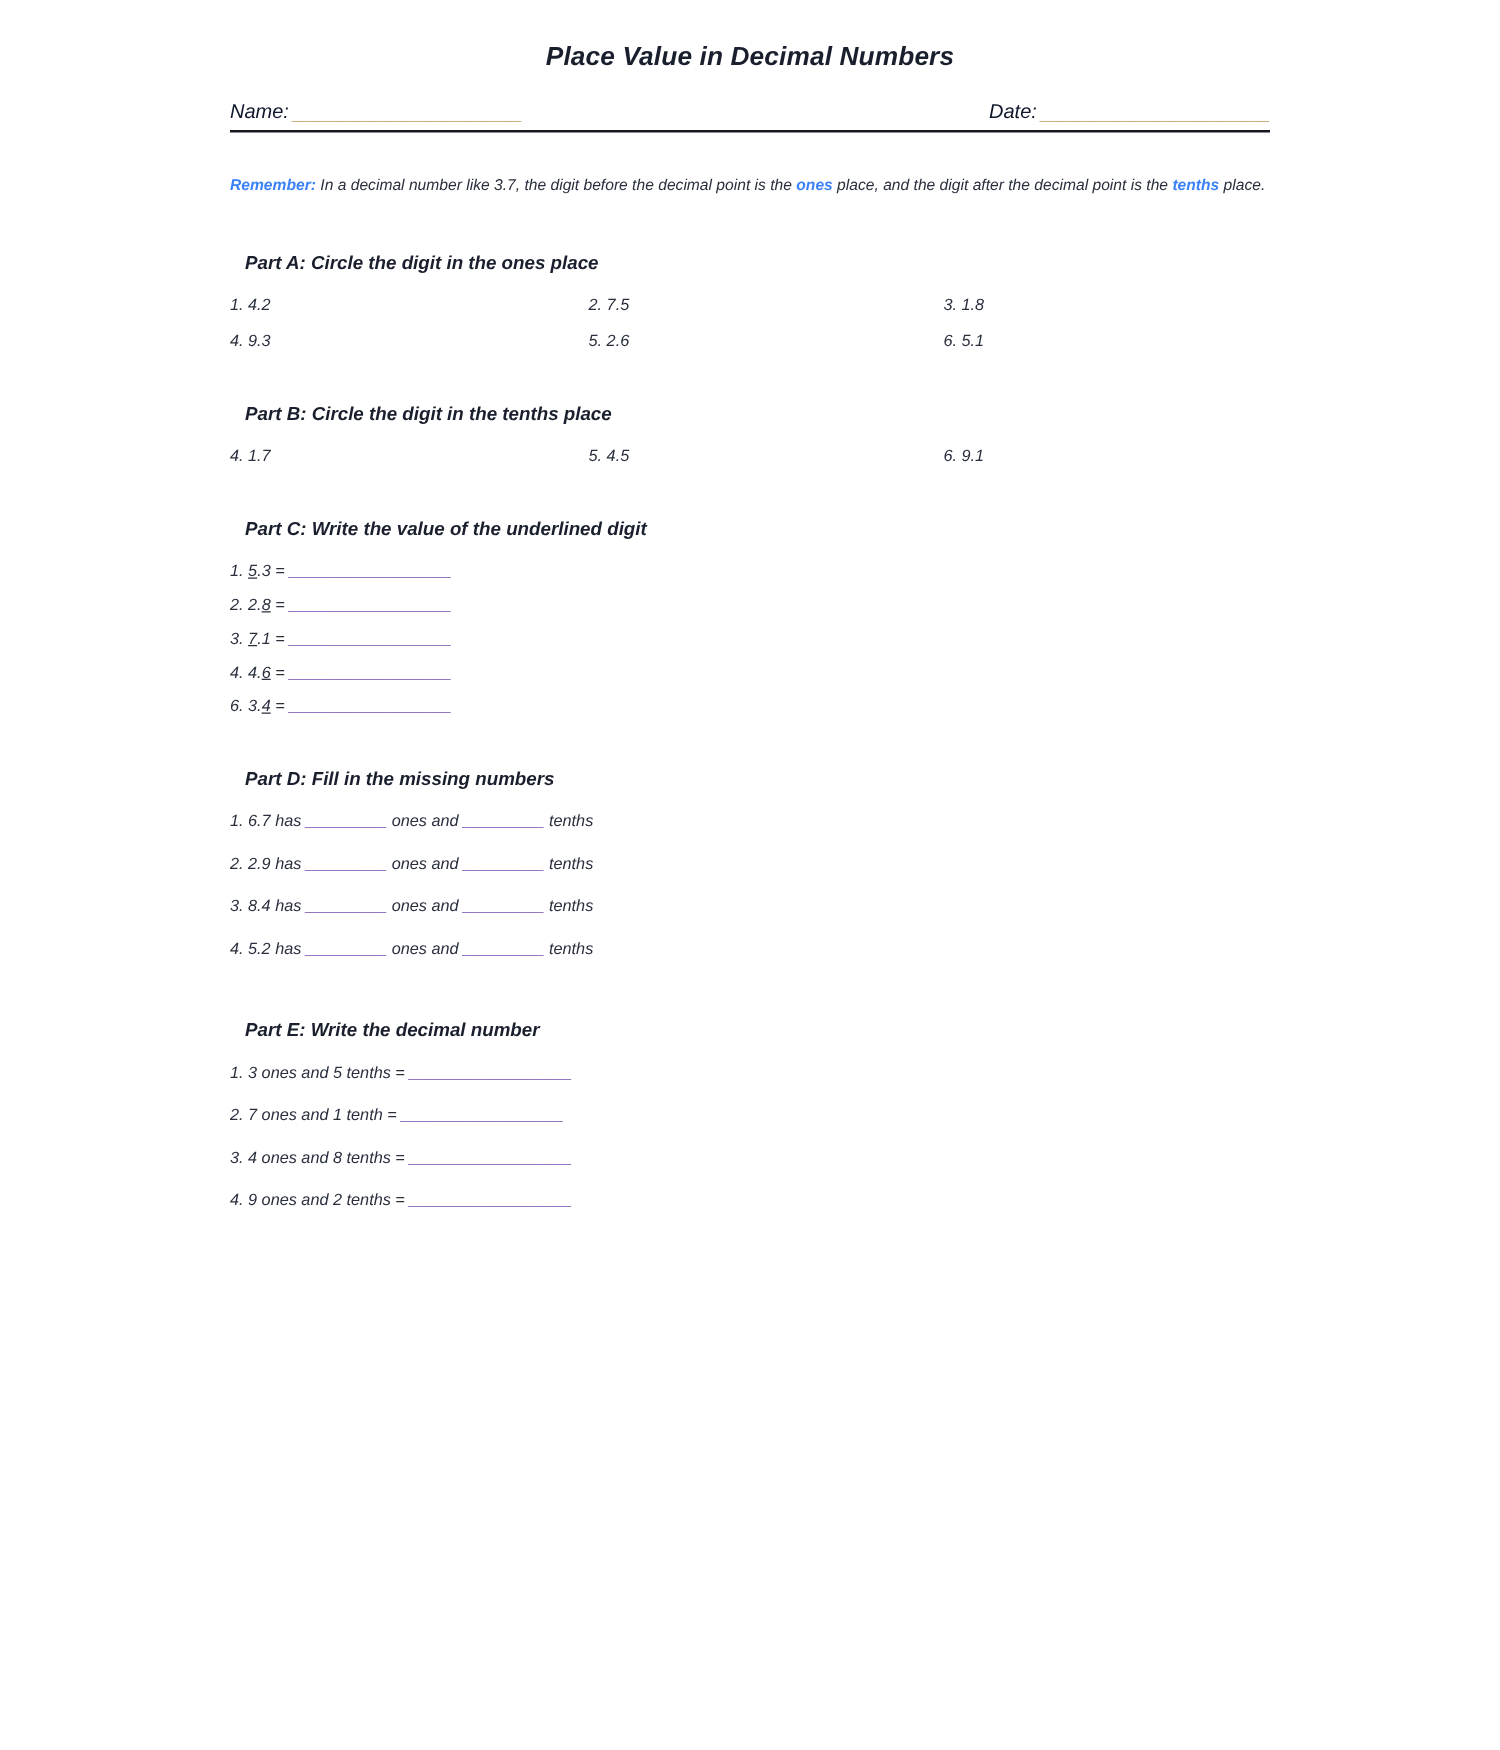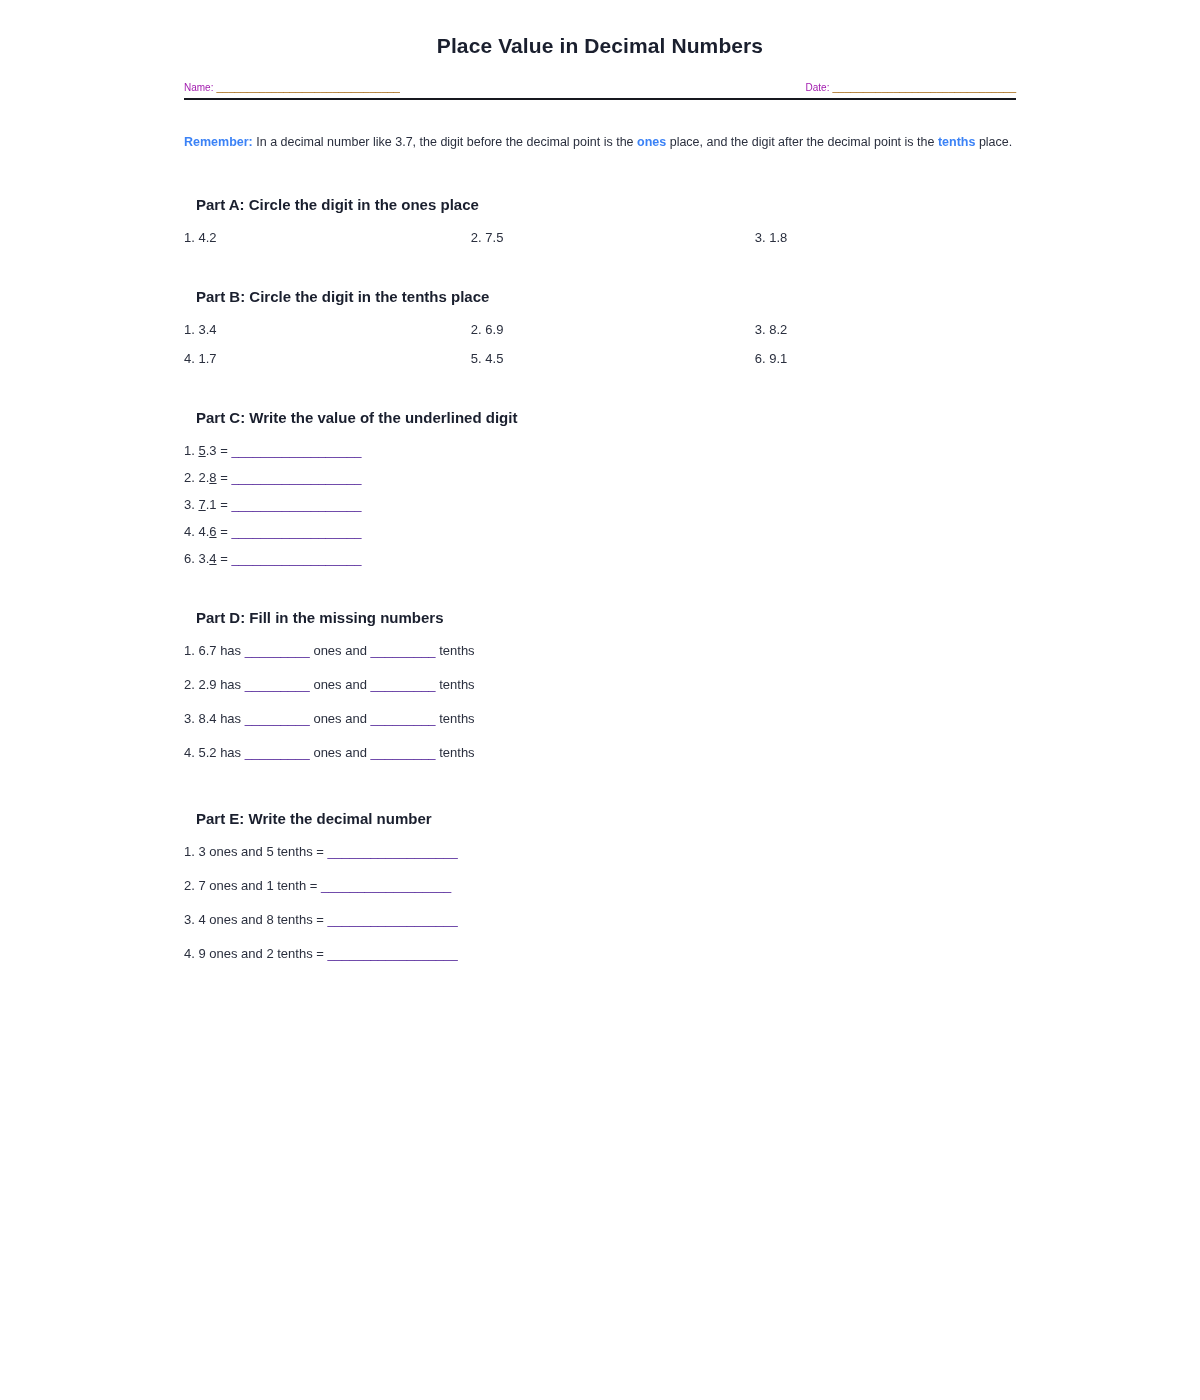--- a/index.html
+++ b/index.html
@@ -14,20 +14,21 @@
     font-family: "Liberation Sans", sans-serif;
     color: #2a2f3e;
     -webkit-font-smoothing: antialiased;
   }
   .page {
     position: relative;
     width: 1200px;
     height: 1400px;
     background: #ffffff;
     box-sizing: border-box;
+    font-style: italic;
   }
   .sheet {
     position: absolute;
     left: 184px;
     top: 0;
     width: 832px;
   }
 
   
   .worksheet-title {
@@ -48,22 +49,22 @@
     margin-top: 23px;
     font-size: 12.5px;
     color: #2a2f3e;
   }
   .namedate-field {
     display: flex;
     align-items: flex-end;
     white-space: nowrap;
   }
   .namedate-label {
-    font-size: 10px;
-    color: #a21caf;
+    font-size: 16px;
+    color: #0f172a;
   }
   .namedate-blank {
     display: inline-block;
     font-size: 11px;
     letter-spacing: 0;
     color: #a16207;
     margin-left: 3px;
   }
   .header-rule {
     height: 2px;
@@ -155,29 +156,29 @@
       <b>Remember:</b><span> In a decimal number like 3.7, the digit before the decimal point is the </span><b>ones</b><span> place, and the digit after the decimal point is the </span><b>tenths</b><span> place.</span>
     </p>
 
     <h2 class="section-heading">Part A: Circle the digit in the ones place</h2>
     <div class="grid-items">
       <div class="grid-row">
         <div class="grid-cell c1">1. 4.2</div>
         <div class="grid-cell c2">2. 7.5</div>
         <div class="grid-cell c3">3. 1.8</div>
       </div>
+      <div class="grid-row">
+        <div class="grid-cell c1">4. 9.3</div>
+        <div class="grid-cell c2">5. 2.6</div>
+        <div class="grid-cell c3">6. 5.1</div>
+      </div>
     </div>
 
     <h2 class="section-heading">Part B: Circle the digit in the tenths place</h2>
     <div class="grid-items">
-      <div class="grid-row">
-        <div class="grid-cell c1">1. 3.4</div>
-        <div class="grid-cell c2">2. 6.9</div>
-        <div class="grid-cell c3">3. 8.2</div>
-      </div>
       <div class="grid-row">
         <div class="grid-cell c1">4. 1.7</div>
         <div class="grid-cell c2">5. 4.5</div>
         <div class="grid-cell c3">6. 9.1</div>
       </div>
     </div>
 
     <h2 class="section-heading">Part C: Write the value of the underlined digit</h2>
     <div class="list-items">
       <div class="list-line">

